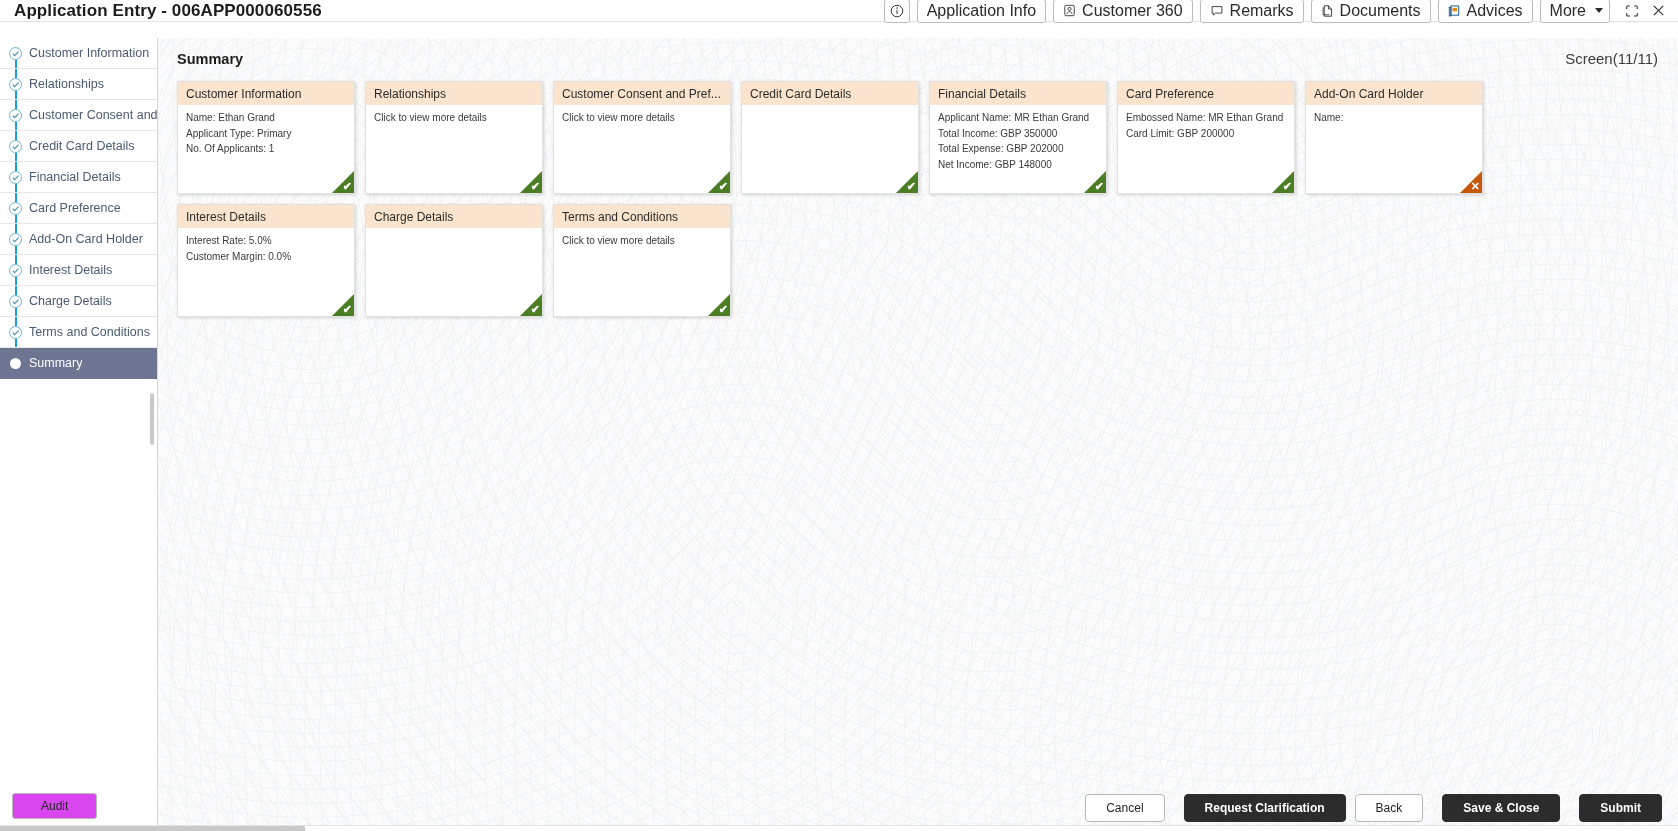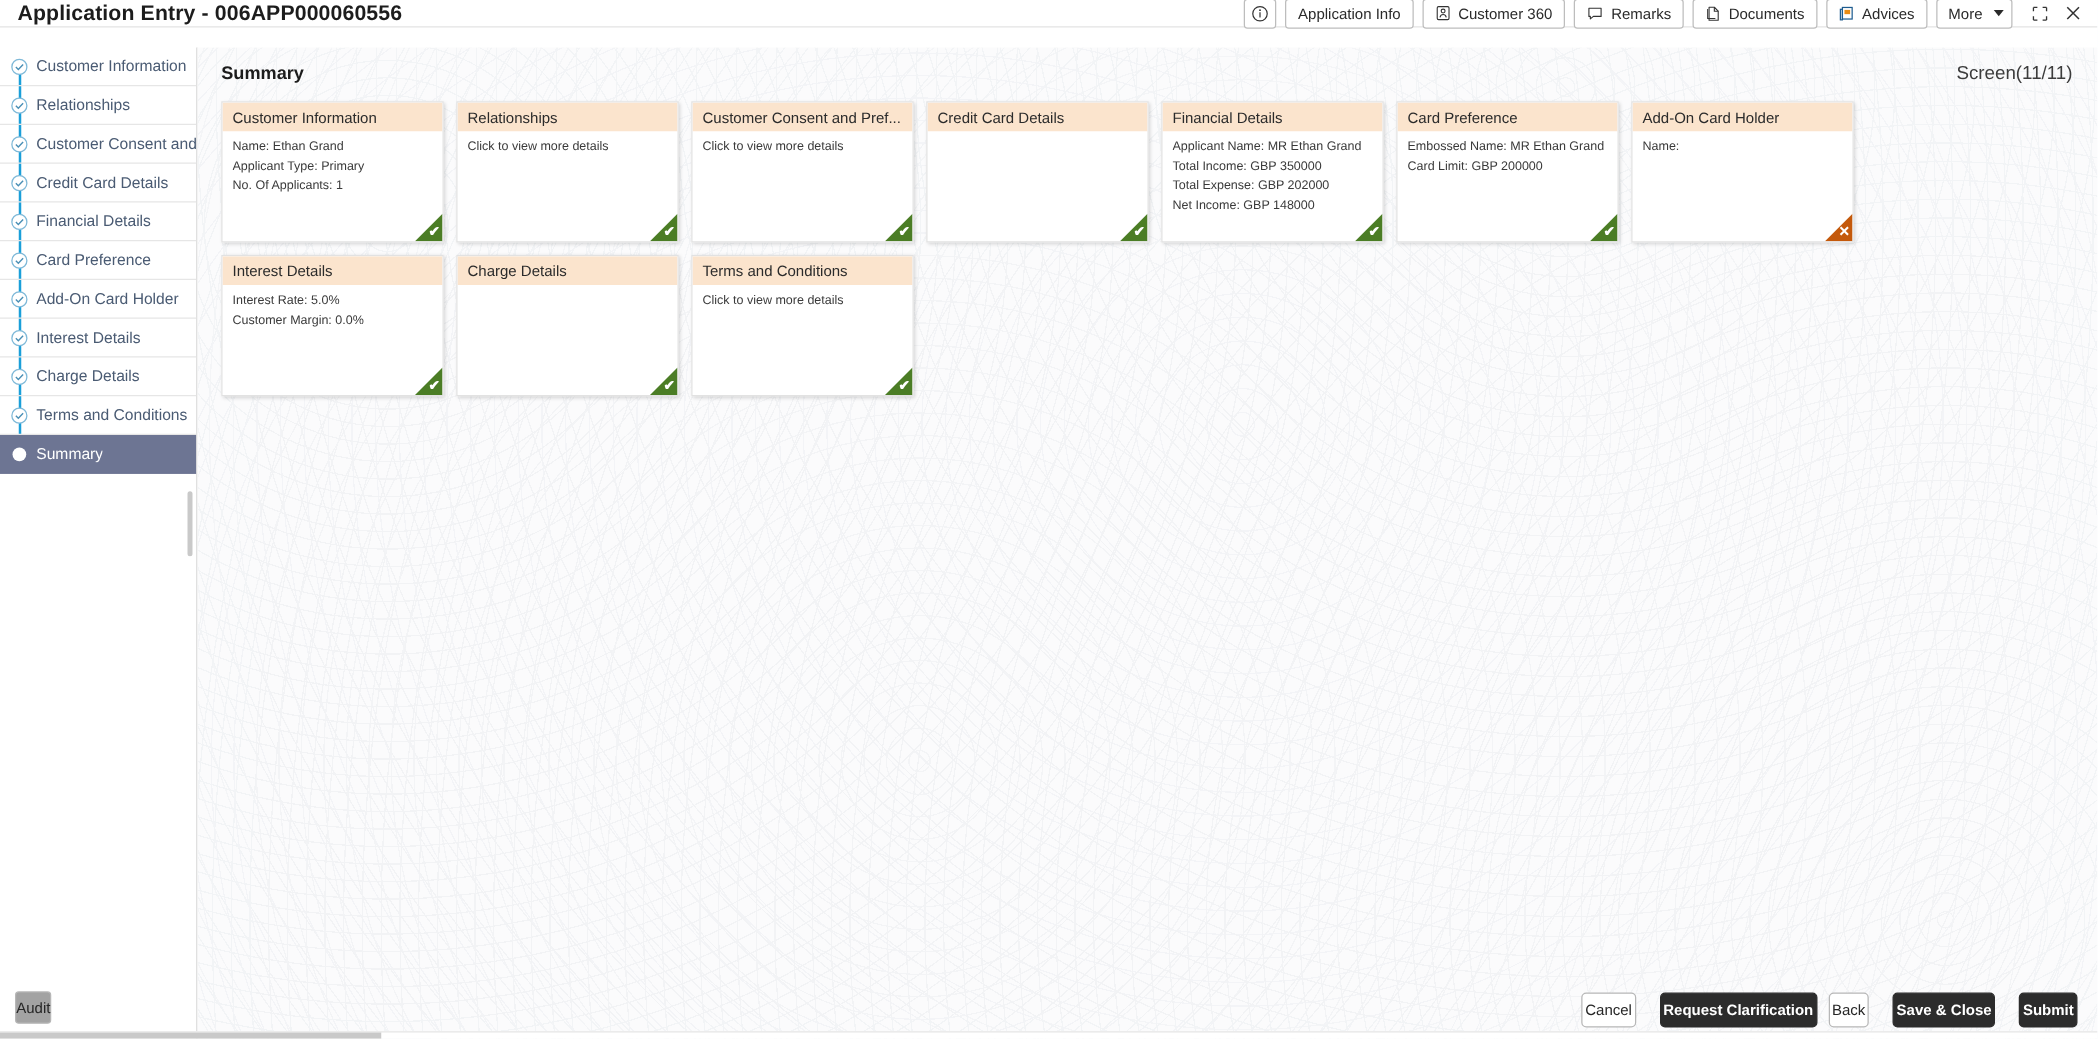--- a/index.html
+++ b/index.html
@@ -38,21 +38,21 @@
   }
   .tb-btn {
     height: 24px;
     border: 1px solid #bdbdbd;
     border-radius: 3px;
     background: #fff;
     display: flex;
     align-items: center;
     gap: 6px;
     padding: 0 9px;
-    font-size: 12px;
+    font-size: 16px;
     color: #2a2a2a;
     white-space: nowrap;
     cursor: pointer;
   }
   .tb-btn.icon-only { padding: 0 4px; width: 26px; justify-content: center; }
   .tb-btn svg { display: block; }
   .tb-btn .caret {
     width: 0; height: 0;
     border-left: 4px solid transparent;
     border-right: 4px solid transparent;
@@ -130,24 +130,24 @@
     background: #c9c9c9;
     border-radius: 2px;
   }
   .audit-wrap {
     position: absolute;
     left: 12px; bottom: 12px;
   }
   .audit-btn {
     border: 1px solid #b7b7b7;
     border-radius: 3px;
-    background: #a3a3a3;
+    background: #d946ef;
     font-size: 12px;
     color: #262626;
-    padding: 5px 0;
+    padding: 5px 28px;
     cursor: pointer;
   }
 
   
   .main {
     flex: 1 1 auto;
     position: relative;
     background-color: #fbfbfc;
     overflow: hidden;
   }
@@ -244,21 +244,21 @@
     height: 46px;
     display: flex;
     align-items: center;
     justify-content: flex-end;
     gap: 9px;
     padding-right: 16px;
   }
   .f-btn {
     font-size: 12px;
     border-radius: 4px;
-    padding: 6px 2px;
+    padding: 6px 20px;
     cursor: pointer;
     white-space: nowrap;
   }
   .f-btn.ghost {
     background: #ffffff;
     border: 1px solid #b7b7b7;
     color: #262626;
   }
   .f-btn.solid {
     background: #2c2c2c;

